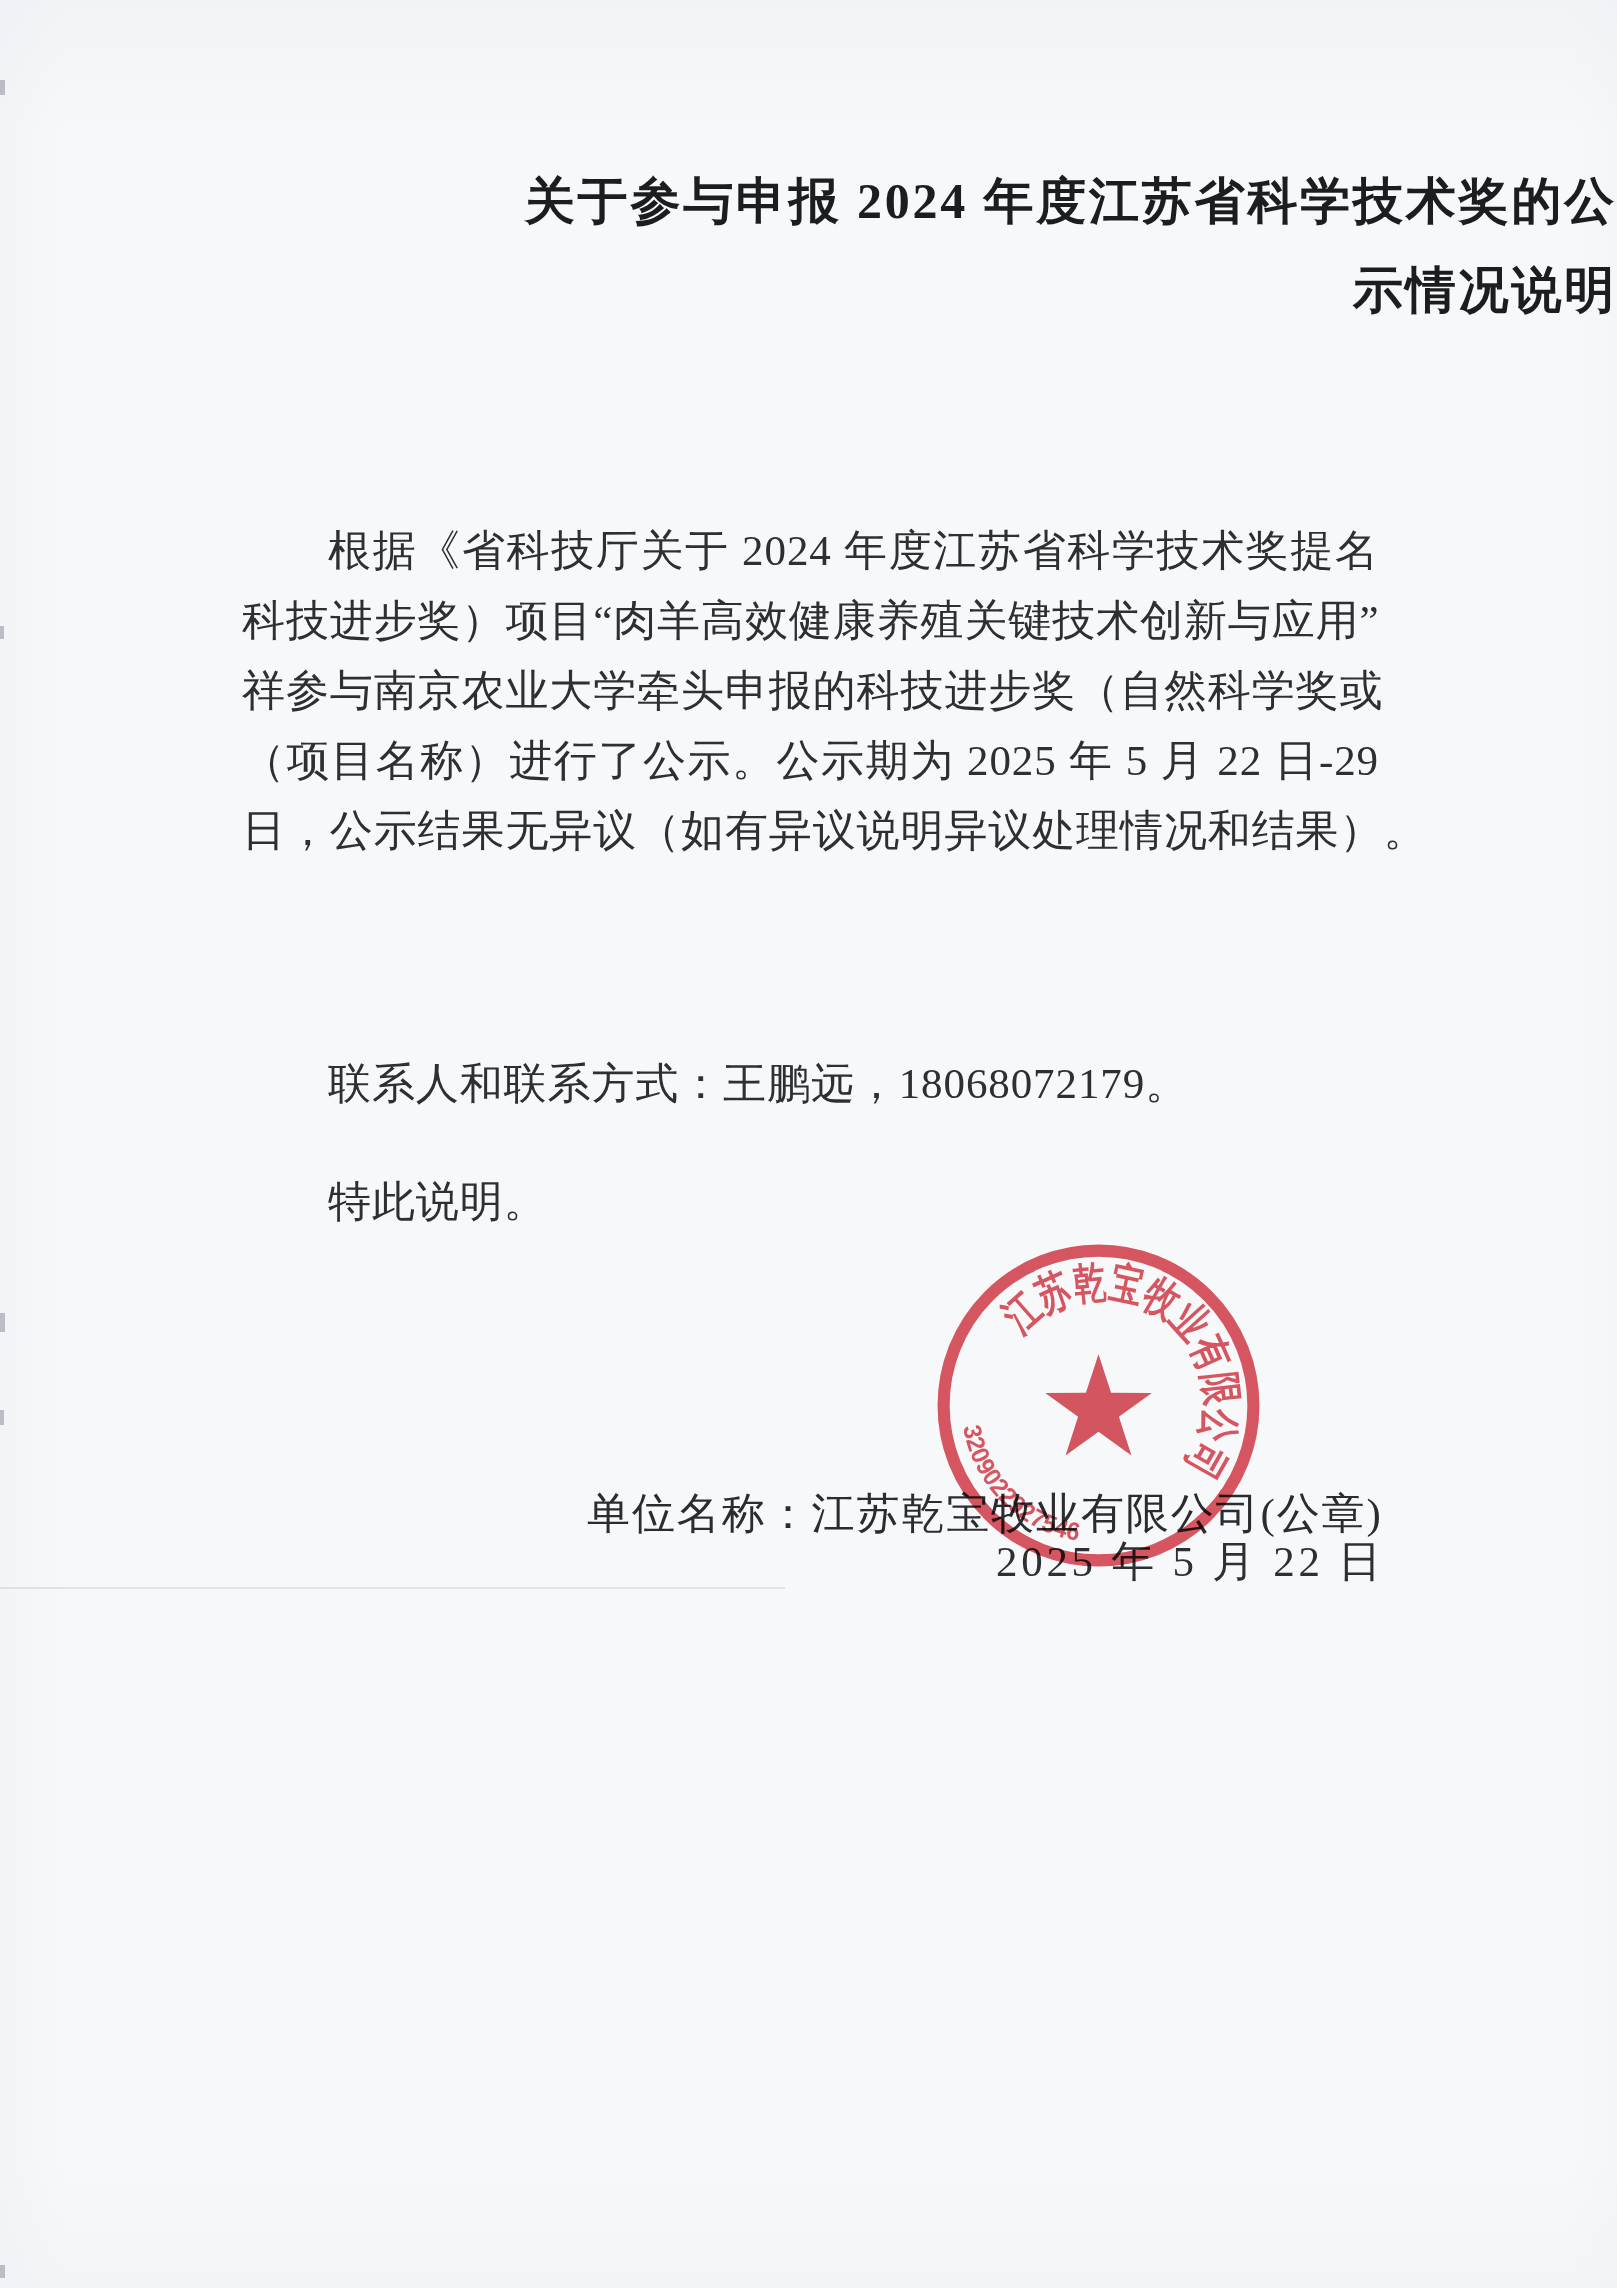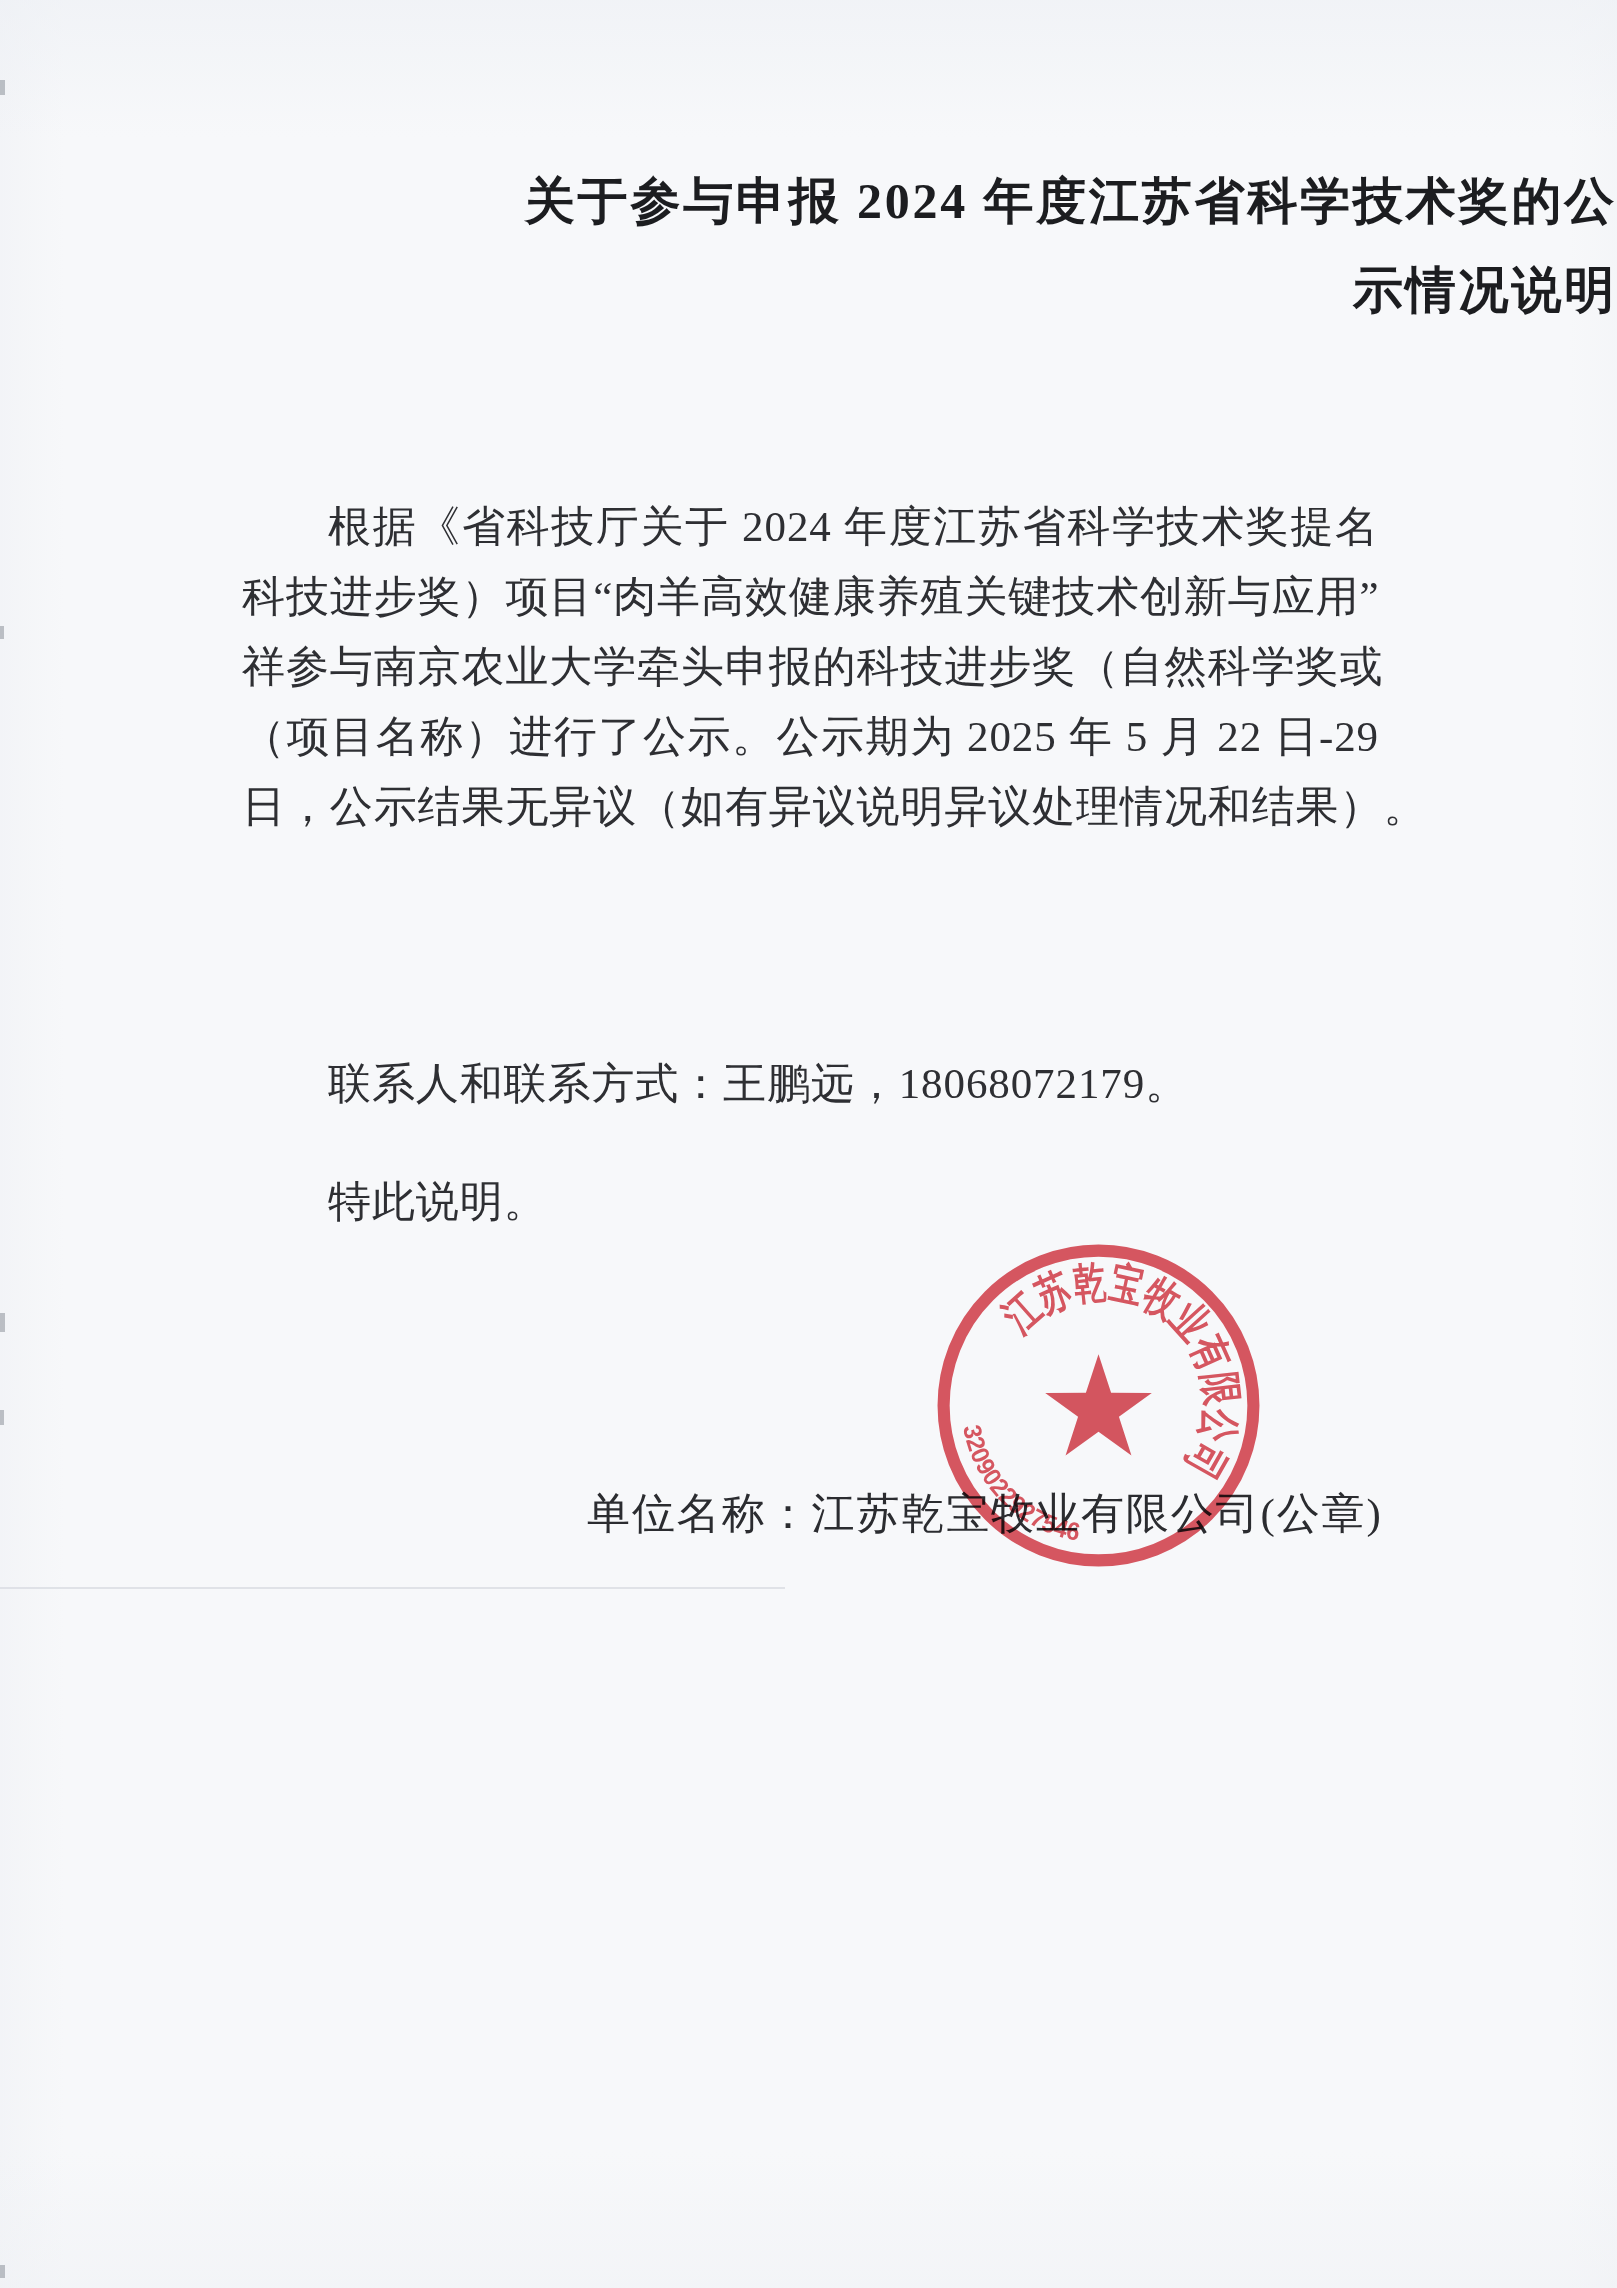--- a/index.html
+++ b/index.html
@@ -16,21 +16,21 @@
     color:#26272b;
   }
   .title{
     position:absolute;left:0;top:157px;width:1617px;
     margin:0;text-align:center;
     font-size:50px;line-height:89px;font-weight:700;
     letter-spacing:2.8px;color:#1c1d20;
   }
   .title .tline{display:block;text-align:right;}
   .para1{
-    position:absolute;left:242px;top:492px;width:1137px;
+    position:absolute;left:242px;top:516px;width:1137px;
   }
   .bline{
     height:70px;line-height:70px;
     font-size:43px;color:#2e2f33;
     letter-spacing:0.9px;
     text-align:justify;
     text-align-last:justify;
     white-space:nowrap;
   }
   .bline.indent{padding-left:86px;}
@@ -76,20 +76,21 @@
     <div class="bline">科技进步奖）项目“肉羊高效健康养殖关键技术创新与应用”</div>
     <div class="bline">祥参与南京农业大学牵头申报的科技进步奖（自然科学奖或</div>
     <div class="bline">（项目名称）进行了公示。公示期为 2025 年 5 月 22 日-29</div>
     <div class="bline">日，公示结果无异议（如有异议说明异议处理情况和结果）。</div>
   </div>
 
   <div class="line contact">联系人和联系方式：王鹏远，18068072179。</div>
   <div class="line closing">特此说明。</div>
 
   <div class="line unit">单位名称：江苏乾宝牧业有限公司(公章)</div>
+  <div class="line date">2025 年 5 月 22 日</div>
 
   <svg class="stamp" viewBox="-202 -202 404 404" xmlns="http://www.w3.org/2000/svg">
     <defs>
       <path id="nameArc" d="M -83,-75 A 112 112 0 1 1 83,75" fill="none"></path>
       <path id="codeArc" d="M -145,23 A 147 147 0 0 0 -13,146" fill="none"></path>
     </defs>
     <circle cx="0" cy="0" r="166" fill="none" stroke="#d8414c" stroke-width="13"></circle>
     <polygon fill="#d5404b" points="0,-55 13.5,-13.6 57.1,-13.5 21.9,12.1 35.3,53.5 0,28 -35.3,53.5 -21.9,12.1 -57.1,-13.5 -13.5,-13.6"></polygon>
     <text font-family="Liberation Serif, serif" font-size="47" font-weight="700" fill="#d8414c" textLength="350" lengthAdjust="spacingAndGlyphs">
       <textPath href="#nameArc">江苏乾宝牧业有限公司</textPath>

